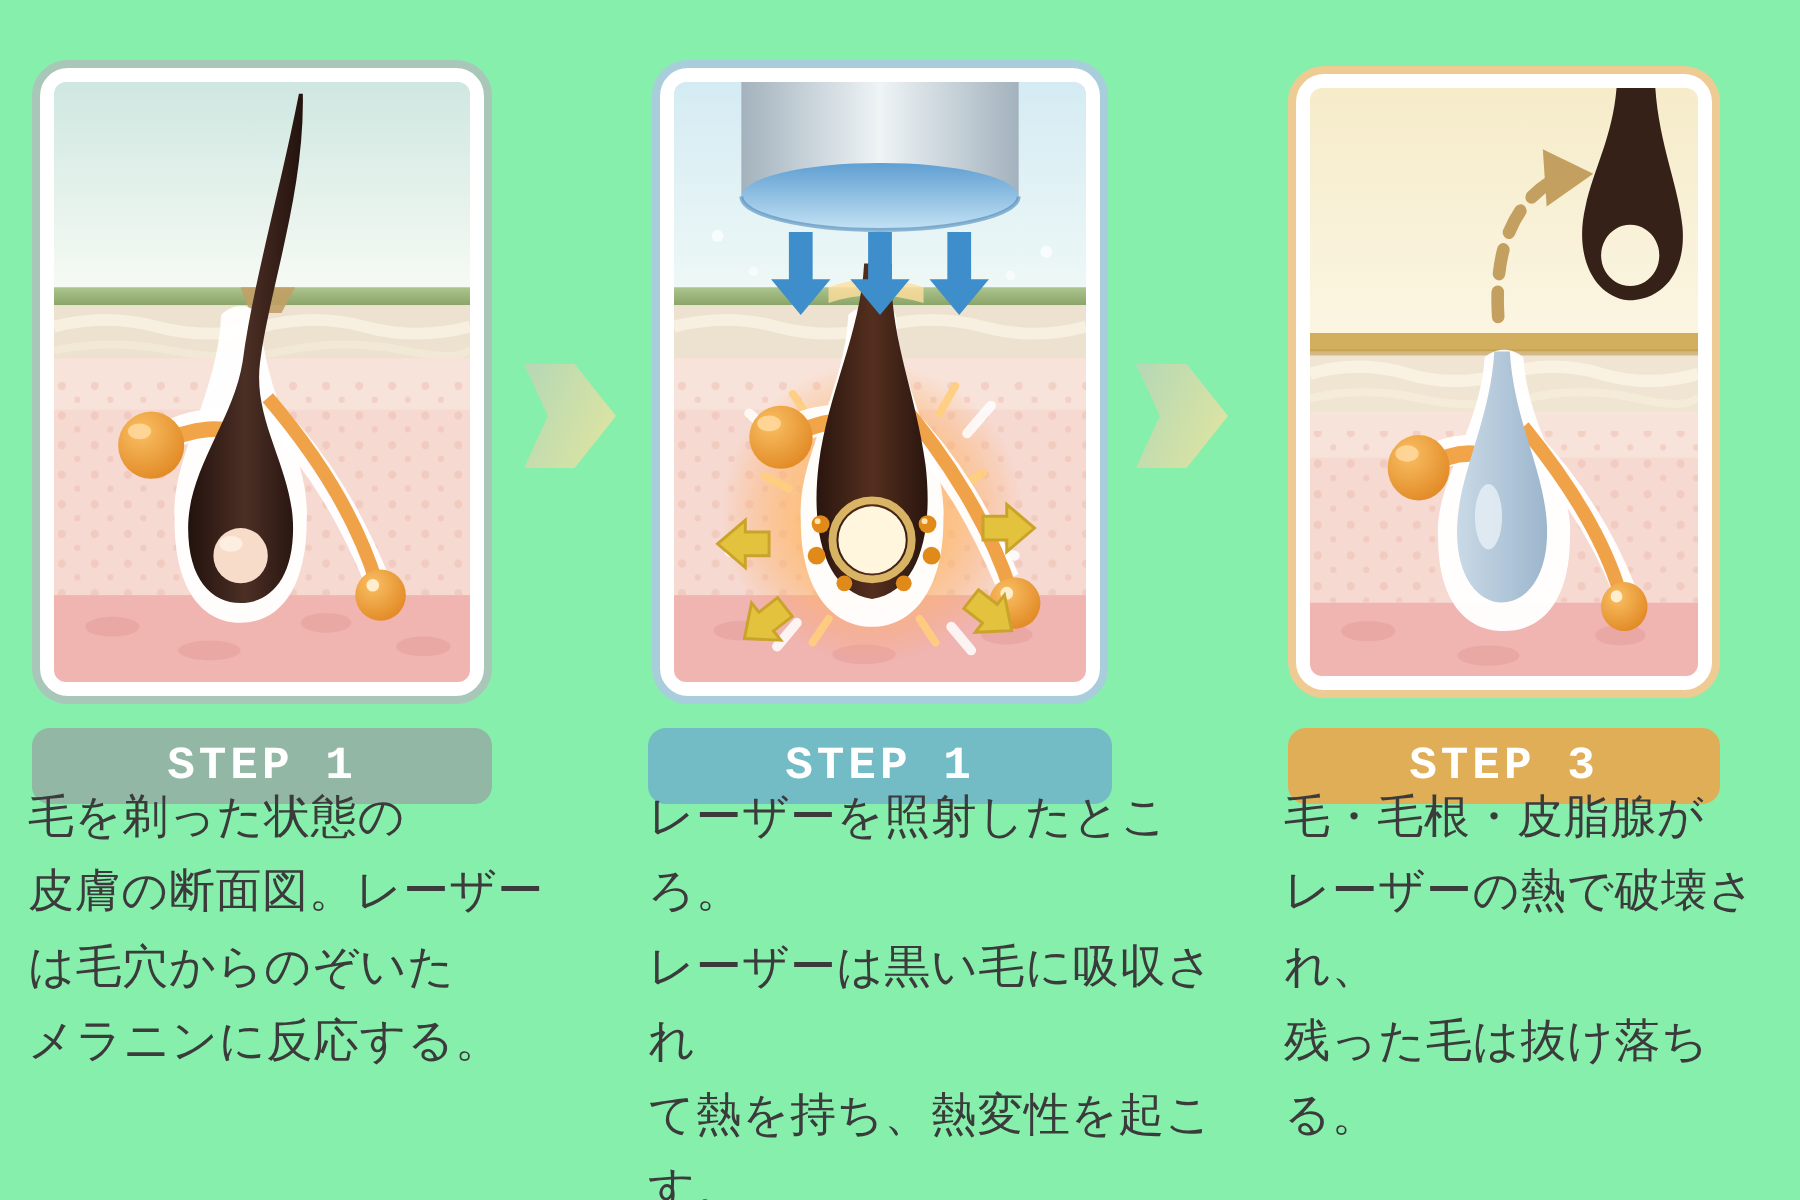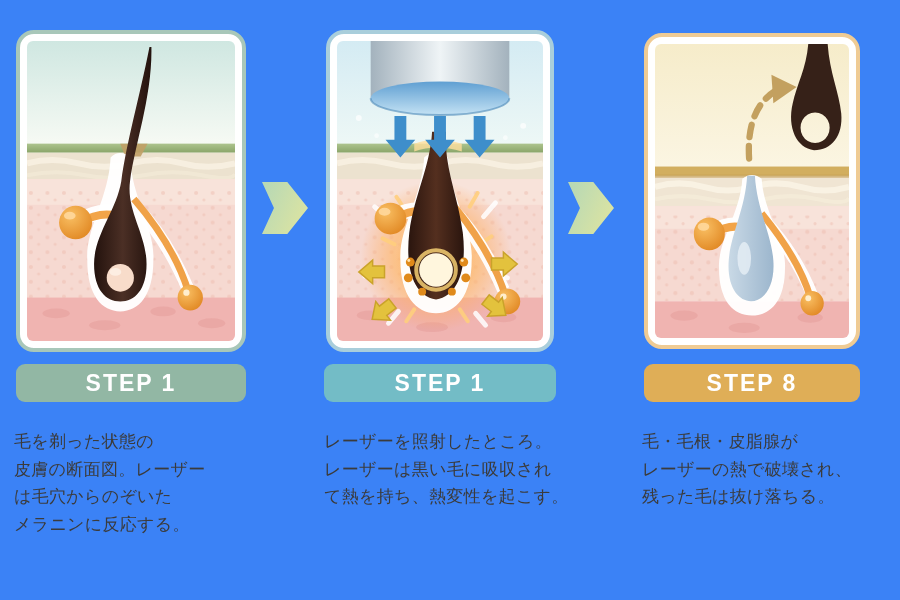--- a/index.html
+++ b/index.html
@@ -1,30 +1,30 @@
 <!DOCTYPE html>
 <html><head>
 <meta charset="utf-8">
 <style>
   html,body{margin:0;padding:0;background:#ffffff;}
-  .stage{position:relative;width:900px;height:600px;background:#3b82f6;overflow:hidden;
-         font-family:Liberation Sans, sans-serif;}
+  .stage{position:relative;width:900px;height:600px;background:#86efac;overflow:hidden;
+         font-family:Liberation Mono, monospace;}
   .panel-card{position:absolute;top:30px;height:322px;background:#ffffff;
               border:4px solid #a8c7b9;border-radius:18px;padding:7px;box-sizing:border-box;}
   .panel-card svg{display:block;width:100%;height:100%;border-radius:6px;}
   #card1{left:16px;width:230px;border-color:#a8c7b9;}
   #card2{left:326px;width:228px;border-color:#a9cedb;}
   #card3{left:644px;top:33px;width:216px;height:316px;border-color:#efcb94;}
   .step-banner{position:absolute;top:364px;height:38px;border-radius:9px;
                display:flex;align-items:center;justify-content:center;
                color:#ffffff;font-size:23px;font-weight:bold;letter-spacing:2px;}
   #banner1{left:16px;width:230px;background:#92b7a4;}
   #banner2{left:324px;width:232px;background:#73bcc6;}
   #banner3{left:644px;width:216px;background:#dfae57;}
-  .step-desc{position:absolute;top:428px;font-size:17px;line-height:1.62;
+  .step-desc{position:absolute;top:392px;font-size:23px;line-height:1.62;
              color:#3b3b3b;font-weight:500;white-space:pre-line;letter-spacing:.3px;}
   #desc1{left:14px;width:300px;}
   #desc2{left:324px;width:300px;}
   #desc3{left:642px;width:256px;}
   .flow-arrow{position:absolute;top:182px;width:46px;height:52px;
               background:linear-gradient(115deg,#b9d9b4 10%,#dde4a1 90%);
               clip-path:polygon(0% 0%,55% 0%,100% 50%,55% 100%,0% 100%,26% 50%);}
   #arrow1{left:262px;}
   #arrow2{left:568px;}
 </style>
@@ -291,21 +291,21 @@
   <div class="flow-arrow" id="arrow1"></div>
   <div class="flow-arrow" id="arrow2"></div>
 
   <div class="step-banner" id="banner1">
     <span>STEP 1</span>
   </div>
   <div class="step-banner" id="banner2">
     <span>STEP 1</span>
   </div>
   <div class="step-banner" id="banner3">
-    <span>STEP 8</span>
+    <span>STEP 3</span>
   </div>
 
   <div class="step-desc" id="desc1">毛を剃った状態の
 皮膚の断面図。レーザー
 は毛穴からのぞいた
 メラニンに反応する。</div>
   <div class="step-desc" id="desc3">毛・毛根・皮脂腺が
 レーザーの熱で破壊され、
 残った毛は抜け落ちる。</div>
   <div class="step-desc" id="desc2">レーザーを照射したところ。

